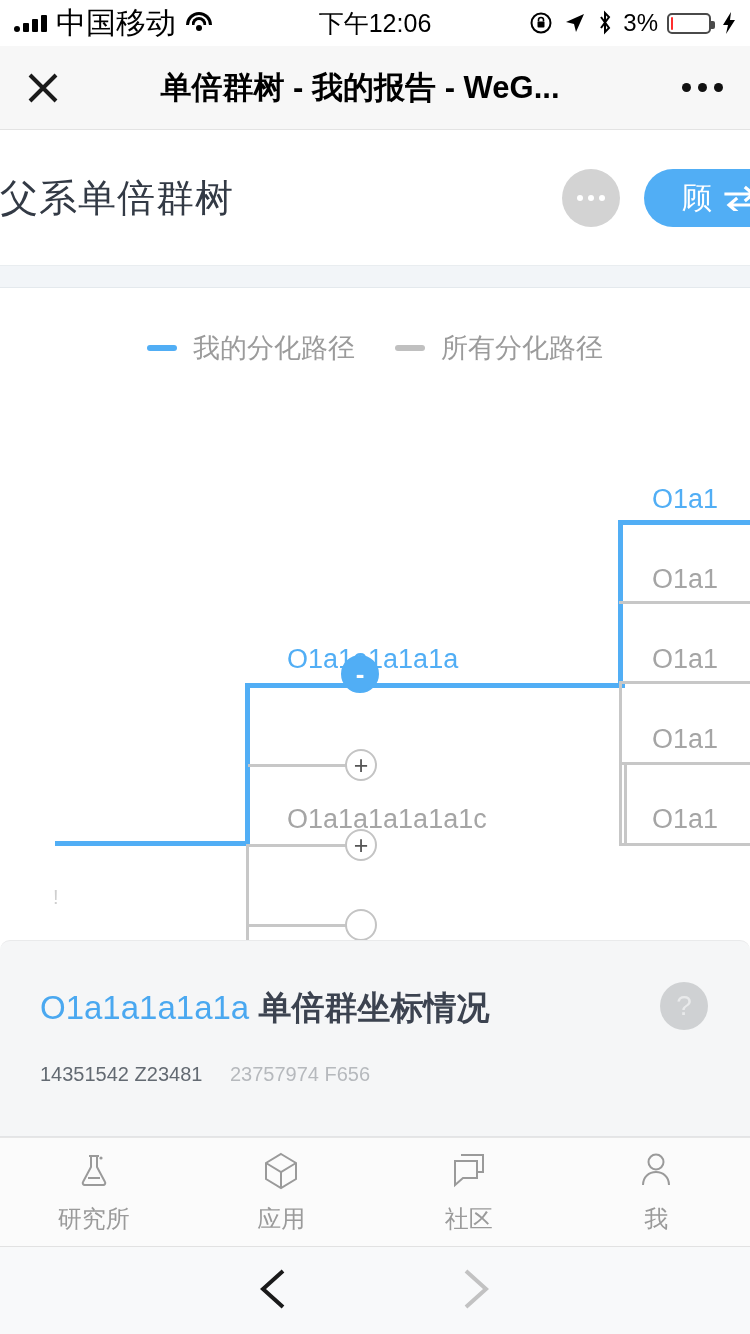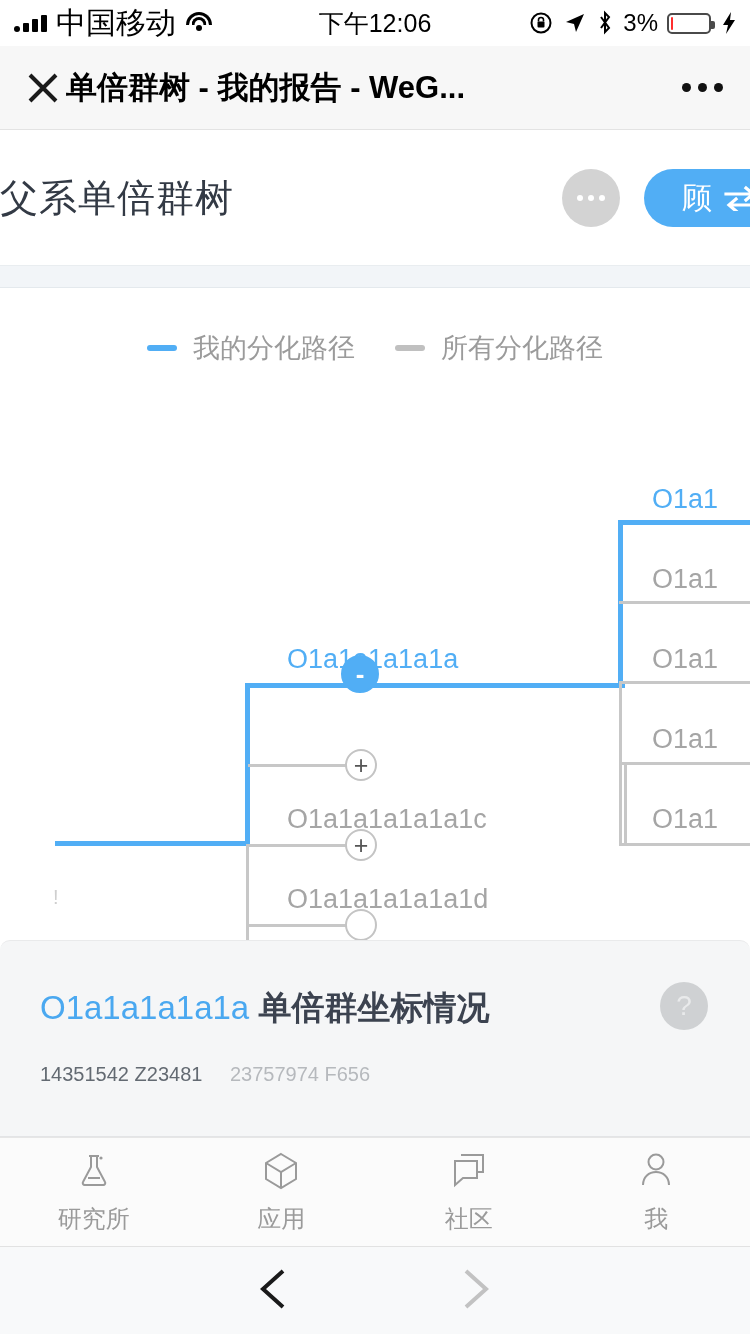--- a/index.html
+++ b/index.html
@@ -37,21 +37,21 @@
   .battery::after{ content:""; position:absolute; right:-6px; top:6px; width:4px; height:8px;
                    background:#4a4a4a; border-radius:0 2px 2px 0; }
   .battery u{ display:block; height:100%; width:5%; background:#ff2d2d; border-radius:2px; }
 
   
   .navbar{
     position:absolute; left:0; top:46px; width:750px; height:84px;
     background:#f7f7f7; display:flex; align-items:center; border-bottom:1px solid #e3e3e3;
   }
   .nav-close{ width:86px; display:flex; align-items:center; justify-content:center; cursor:pointer; }
-  .nav-title{ flex:1; text-align:left; font-size:31px; color:#000; font-weight:600;
+  .nav-title{ flex:1; text-align:center; font-size:31px; color:#000; font-weight:600;
               white-space:nowrap; overflow:hidden; margin-left:-20px; }
   .nav-dots{ width:96px; display:flex; align-items:center; justify-content:center; gap:7px; cursor:pointer; }
   .nav-dots i{ width:9px; height:9px; border-radius:50%; background:#111; display:block; }
 
   
   .pagehead{
     position:absolute; left:0; top:131px; width:750px; height:134px;
     background:#fff; display:flex; align-items:center;
   }
   .pagehead h1{ font-size:38px; font-weight:400; color:#333a45; letter-spacing:1px; }
@@ -217,21 +217,20 @@
 
     <div class="nodelbl blue" style="left:287px; top:356px;">O1a1a1a1a1a</div>
     <div class="knob sel" style="left:341px; top:367px;">-</div>
 
     <div class="nodelbl" style="left:287px; top:726px;"></div>
     <div class="knob" style="left:345px; top:461px;">+</div>
 
     <div class="nodelbl" style="left:287px; top:516px;">O1a1a1a1a1a1c</div>
     <div class="knob" style="left:345px; top:541px;">+</div>
 
-    <div class="nodelbl" style="left:287px; top:596px;">O1a1a1a1a1a1d</div>
     <div class="knob" style="left:345px; top:621px;"></div>
 
     <div class="nodelbl blue" style="left:652px; top:196px;">O1a1</div>
     <div class="nodelbl" style="left:652px; top:276px;">O1a1</div>
     <div class="nodelbl" style="left:652px; top:356px;">O1a1</div>
     <div class="nodelbl" style="left:652px; top:436px;">O1a1</div>
     <div class="nodelbl" style="left:652px; top:516px;">O1a1</div>
 
     <div class="ghost" style="left:53px; top:598px;">!</div>
   </div>

